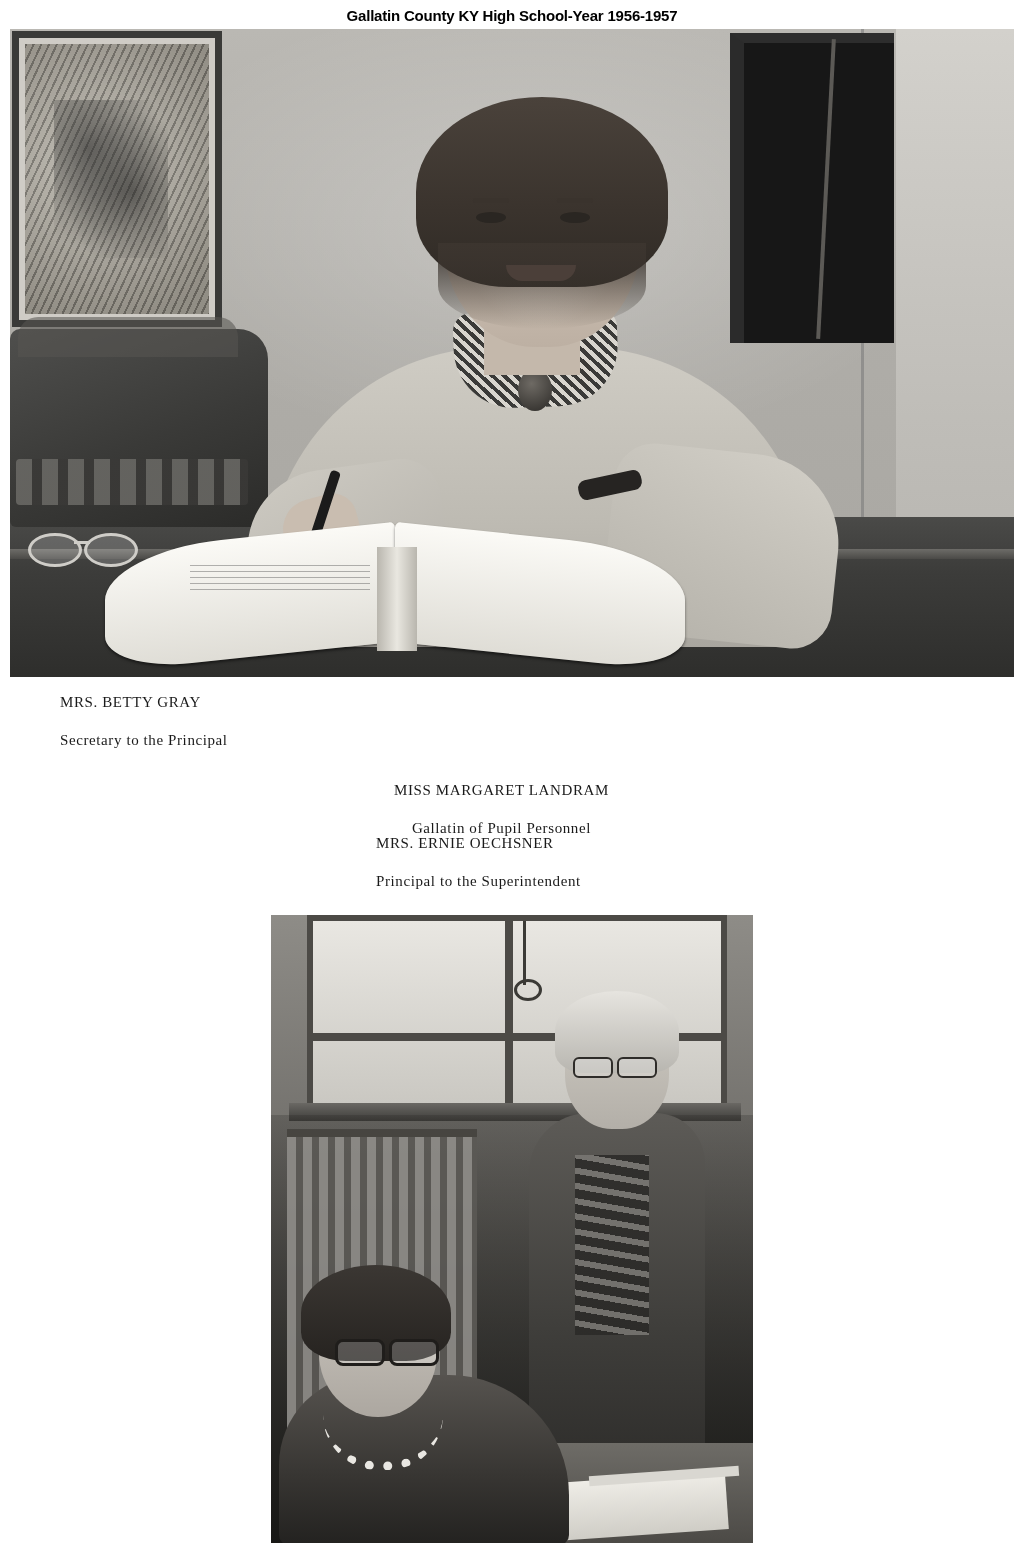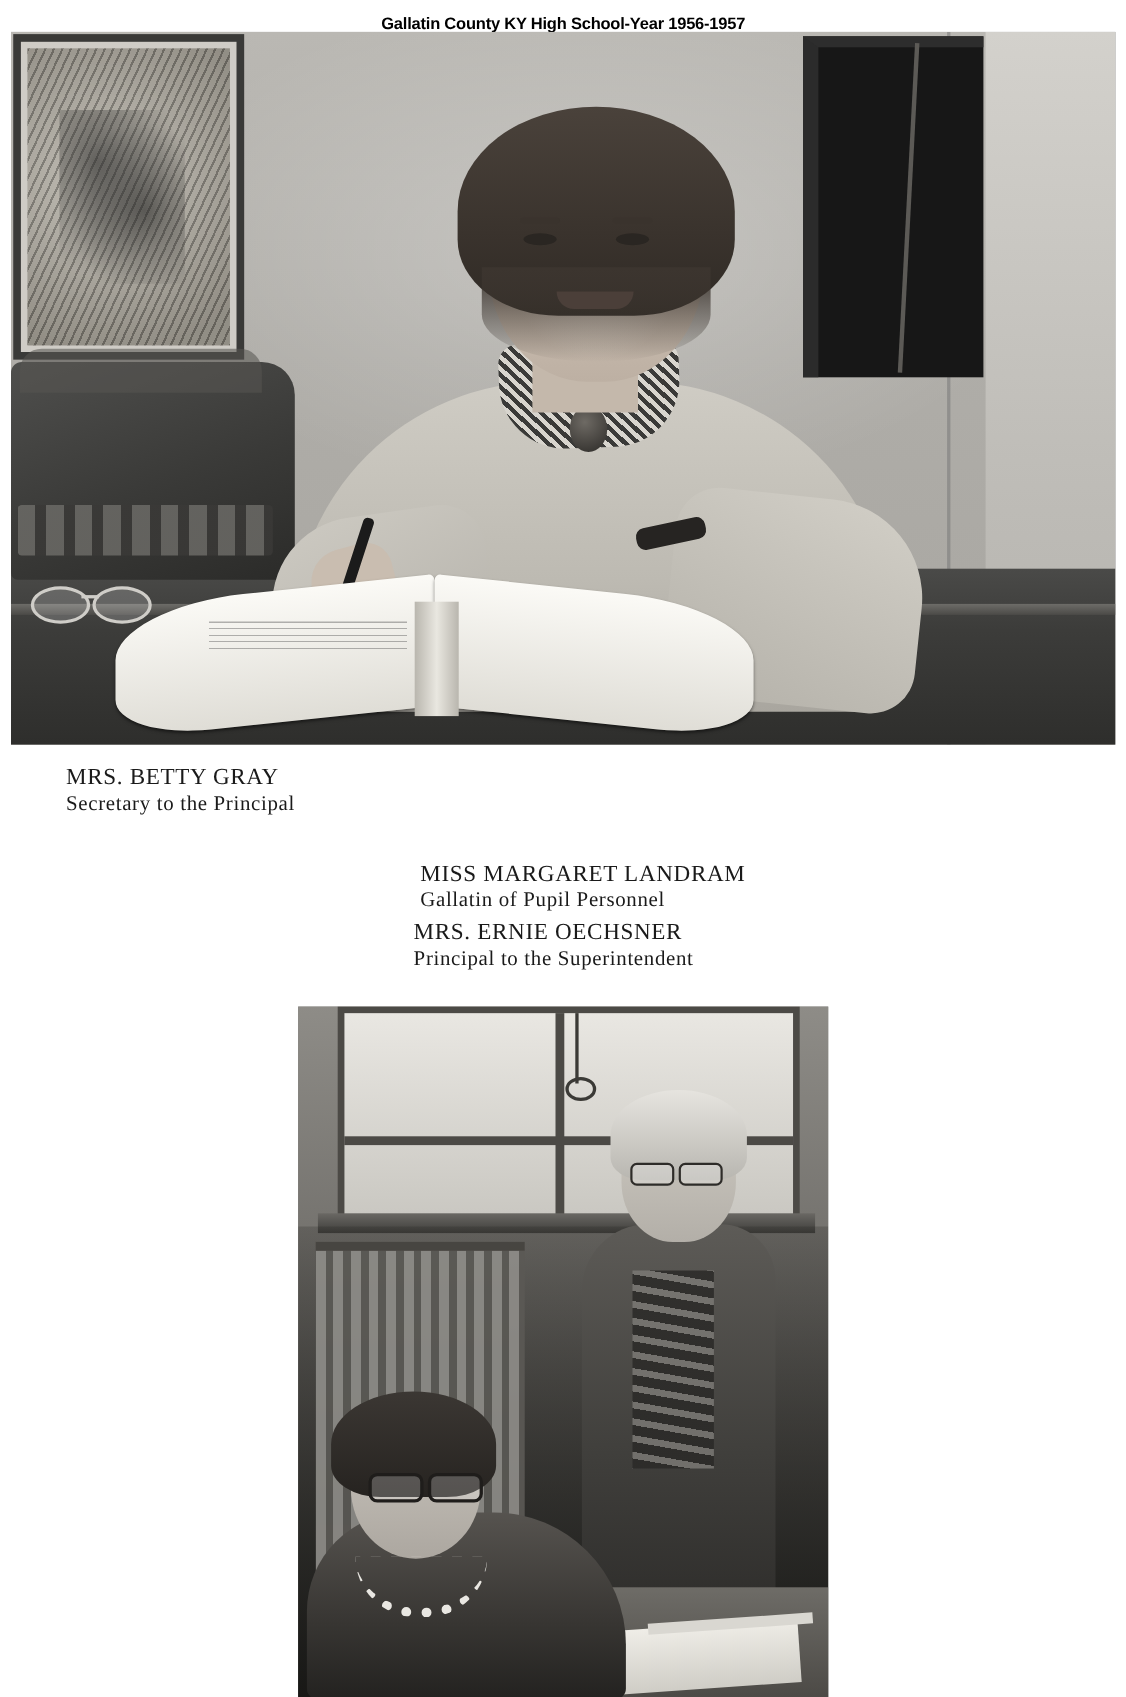--- a/index.html
+++ b/index.html
@@ -17,21 +17,21 @@
   }
 
   
   .page-header {
     position: absolute;
     top: 0;
     left: 0;
     width: 1024px;
     height: 30px;
     display: flex;
-    align-items: flex-end;
+    align-items: center;
     justify-content: center;
     font-family: "Liberation Sans", sans-serif;
     font-weight: bold;
     font-size: 15px;
     letter-spacing: -0.2px;
     color: #000;
   }
 
   
   .photo-top {
@@ -407,35 +407,36 @@
   }
 
   
   .caption {
     position: absolute;
     font-family: "Liberation Serif", serif;
     color: #1a1a1a;
     letter-spacing: .6px;
   }
   .caption .name {
-    font-size: 21px;
+    font-size: 15px;
     white-space: nowrap;
   }
   .caption .role {
-    font-size: 19px;
+    font-size: 15px;
     white-space: nowrap;
-    margin-top: 1px;
+    margin-top: 21px;
   }
   #caption-gray {
     left: 60px;
     top: 694px;
   }
   #caption-landram {
-    left: 382px;
+    left: 394px;
     top: 782px;
+    text-align: center;
   }
   #caption-oechsner {
     left: 376px;
     top: 835px;
   }
 
   
   .photo-bottom {
     position: absolute;
     left: 271px;

